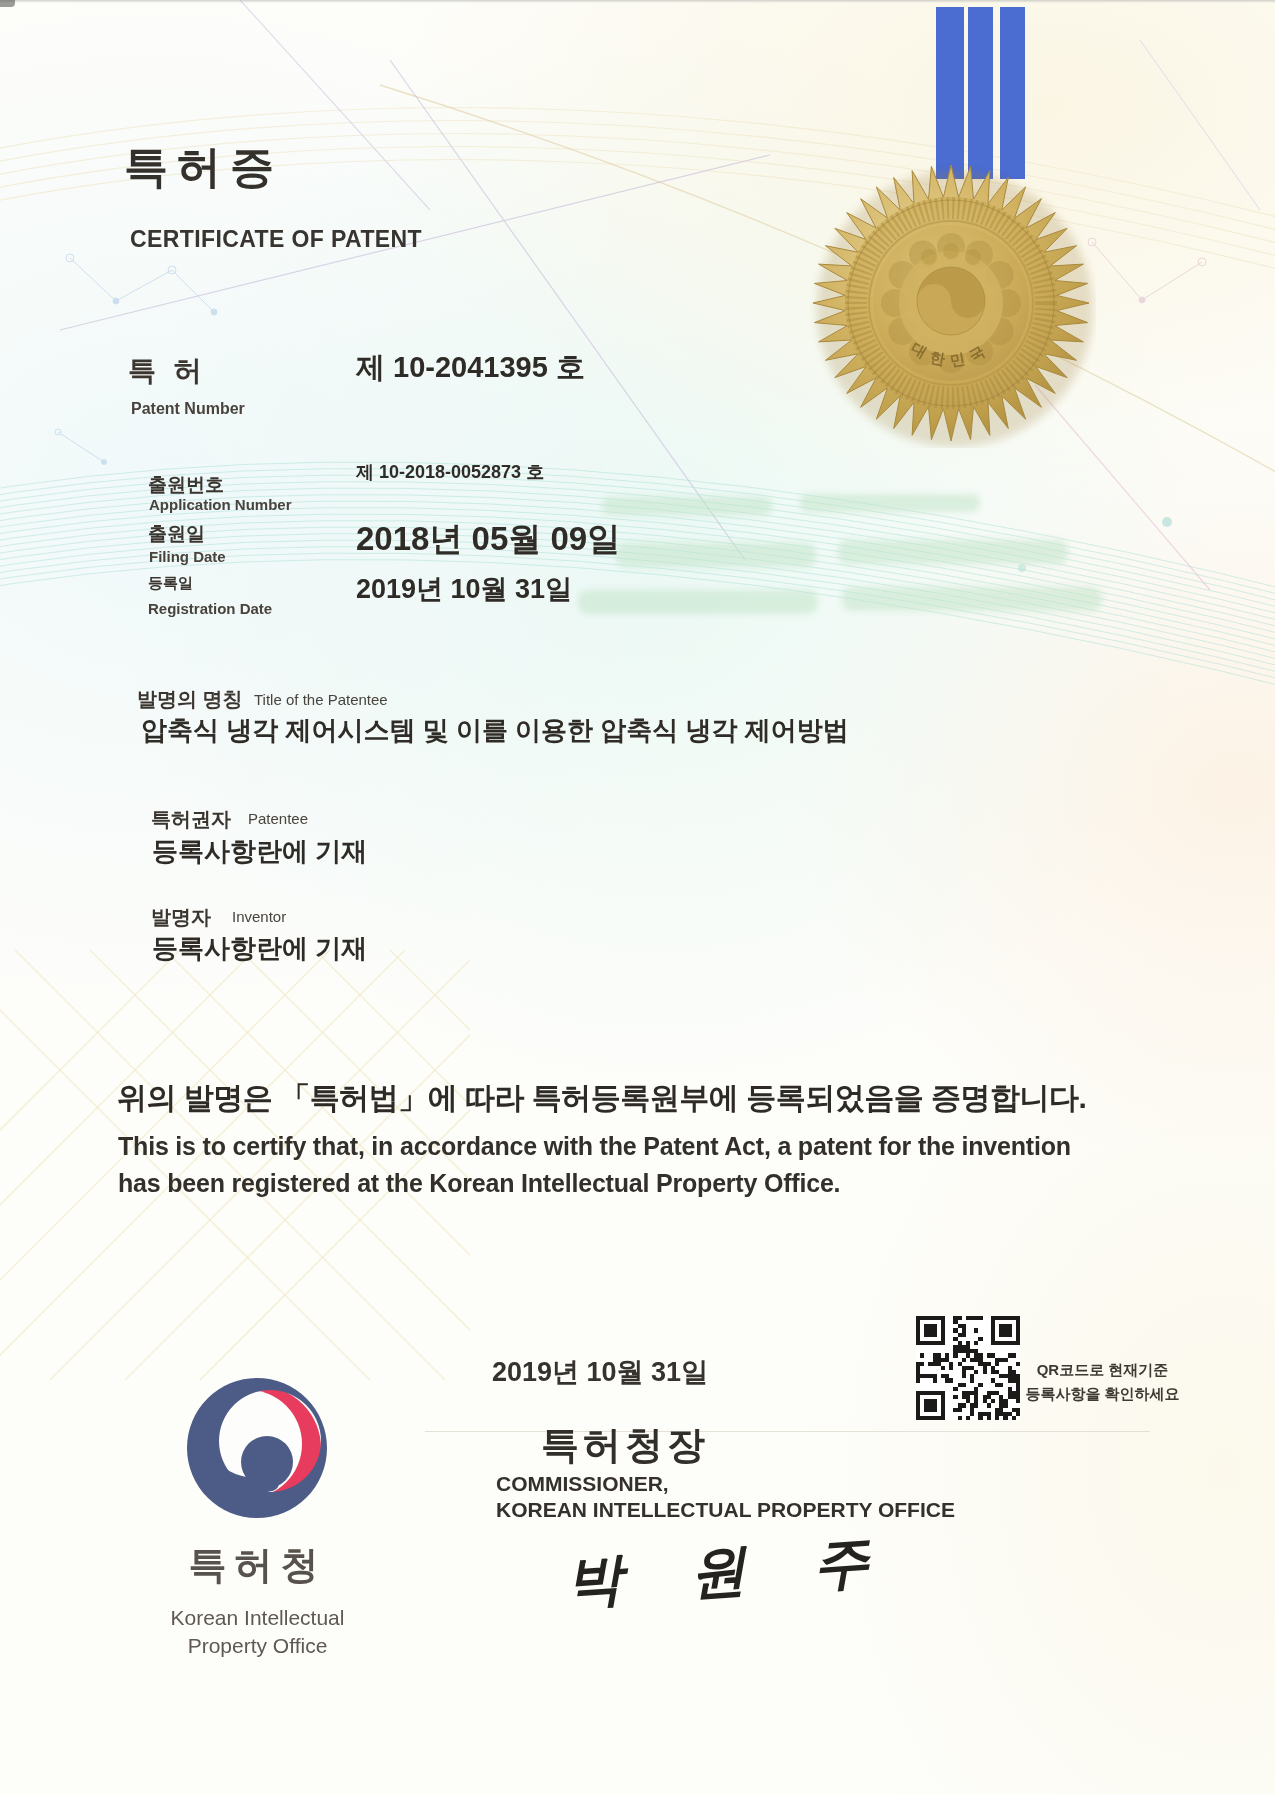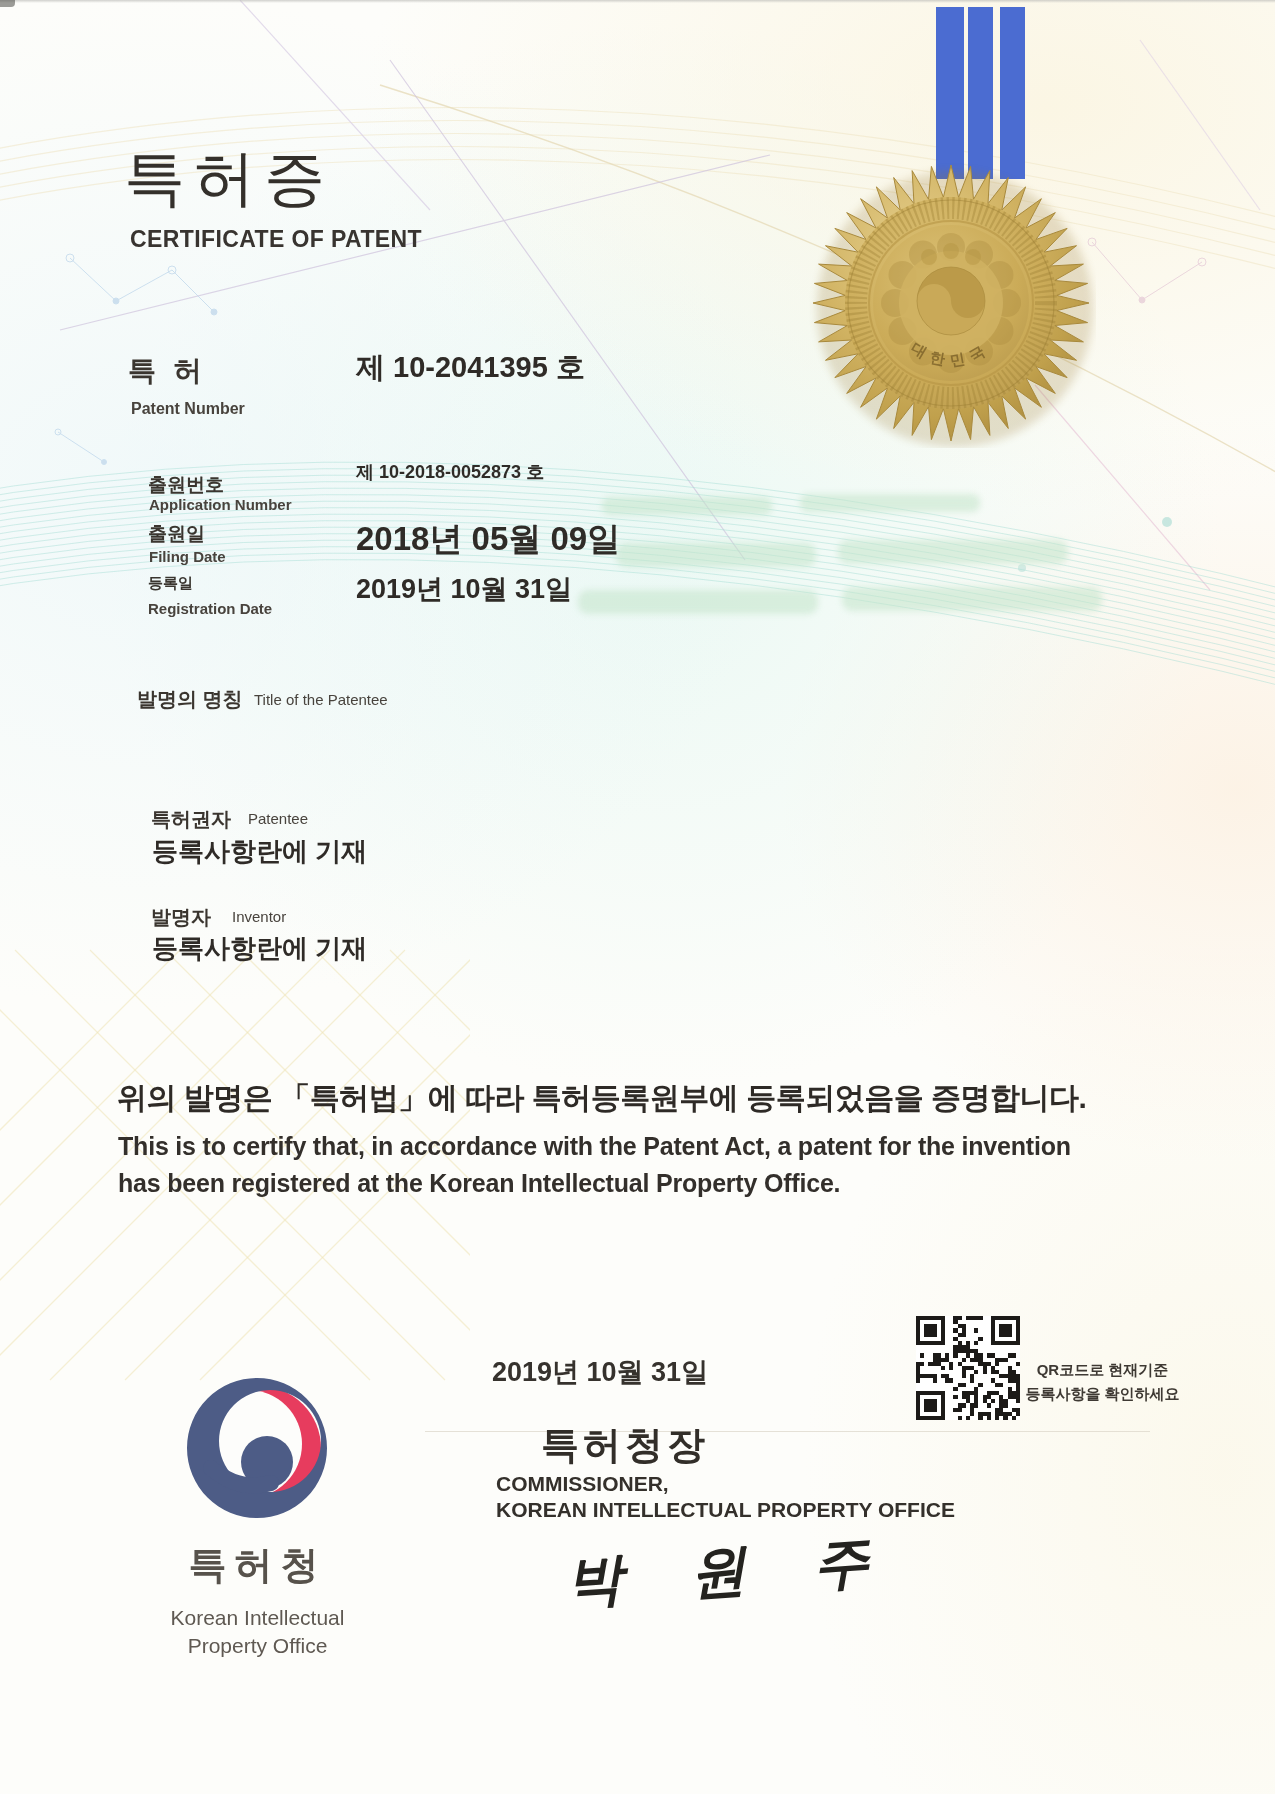--- a/index.html
+++ b/index.html
@@ -12,21 +12,21 @@
       radial-gradient(900px 860px at 52% 31%, rgba(224,246,240,.6), transparent 62%),
       radial-gradient(760px 620px at 97% 44%, rgba(252,238,221,.7), transparent 60%),
       radial-gradient(700px 900px at 96% 82%, rgba(250,244,222,.5), transparent 60%),
       linear-gradient(#fdfdfa,#fdfdfa);
   }
   .abs{position:absolute;white-space:nowrap;}
   .scan-top{position:absolute;top:0;left:0;right:0;height:3px;background:linear-gradient(#bdbdb9,rgba(255,255,255,0));opacity:.7;}
   .scan-speck{position:absolute;top:0;left:0;width:15px;height:7px;background:#4a4a46;opacity:.55;border-radius:0 0 4px 0;}
 
   
-  .title-ko{left:124px;top:138px;font-size:61px;font-weight:400;letter-spacing:9px;color:#34302b;}
+  .title-ko{left:124px;top:138px;font-size:44px;font-weight:700;letter-spacing:9px;color:#34302b;}
   .title-en{left:130px;top:226px;font-size:23px;font-weight:700;letter-spacing:.4px;color:#383430;}
 
   .lab-ko{font-weight:700;color:#3a352f;}
   .lab-en{font-weight:600;color:#48433d;}
   .val{font-weight:600;color:#2f2b27;}
 
   .statement-ko{left:117px;top:1078px;font-size:30px;font-weight:700;color:#2e2a26;letter-spacing:-.5px;text-align:right;}
   .statement-en{font-size:25px;font-weight:600;color:#332f2b;letter-spacing:-.2px;text-align:center;}
 
   .issue-date{left:492px;top:1354px;font-size:27px;font-weight:600;color:#36322d;}
@@ -229,20 +229,21 @@
   <div class="abs lab-ko" style="left:148px;top:521px;font-size:19px;">출원일</div>
   <div class="abs lab-en" style="left:149px;top:548px;font-size:15px;">Filing Date</div>
   <div class="abs val" style="left:356px;top:517px;font-size:33px;text-align:center;">2018년  05월  09일</div>
 
   <div class="abs lab-ko" style="left:148px;top:574px;font-size:15px;">등록일</div>
   <div class="abs lab-en" style="left:148px;top:600px;font-size:15px;">Registration Date</div>
   <div class="abs val" style="left:356px;top:571px;font-size:27px;">2019년  10월  31일</div>
 
   <div class="abs lab-ko" style="left:137px;top:686px;font-size:20px;font-weight:600;">발명의 명칭</div>
   <div class="abs lab-en" style="left:254px;top:691px;font-size:15px;font-weight:500;">Title of the Patentee</div>
+  <div class="abs val" style="left:141px;top:713px;font-size:26px;font-weight:700;">압축식 냉각 제어시스템 및 이를 이용한 압축식 냉각 제어방법</div>
 
   <div class="abs lab-ko" style="left:151px;top:806px;font-size:20px;font-weight:600;">특허권자</div>
   <div class="abs lab-en" style="left:248px;top:810px;font-size:15px;font-weight:500;">Patentee</div>
   <div class="abs val" style="left:152px;top:834px;font-size:26px;font-weight:700;">등록사항란에 기재</div>
 
   <div class="abs lab-ko" style="left:151px;top:904px;font-size:20px;font-weight:600;">발명자</div>
   <div class="abs lab-en" style="left:232px;top:908px;font-size:15px;font-weight:500;">Inventor</div>
   <div class="abs val" style="left:152px;top:931px;font-size:26px;font-weight:700;">등록사항란에 기재</div>
 
   <div class="abs statement-ko">위의 발명은 「특허법」에 따라 특허등록원부에 등록되었음을 증명합니다.</div>

